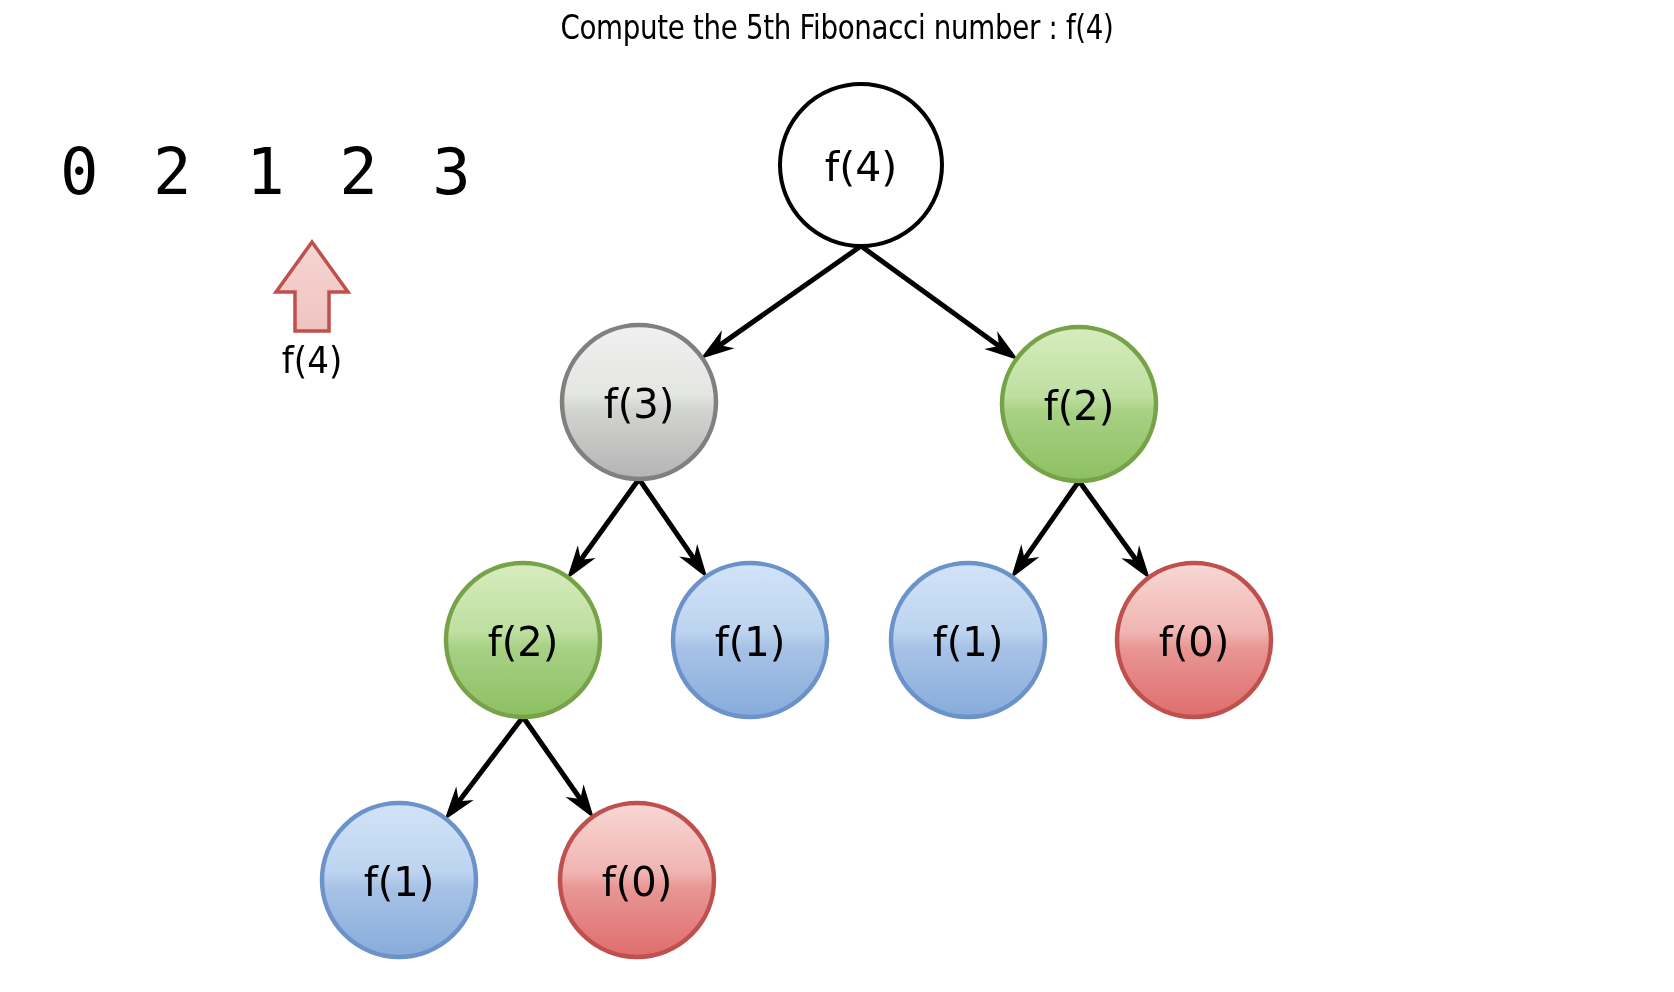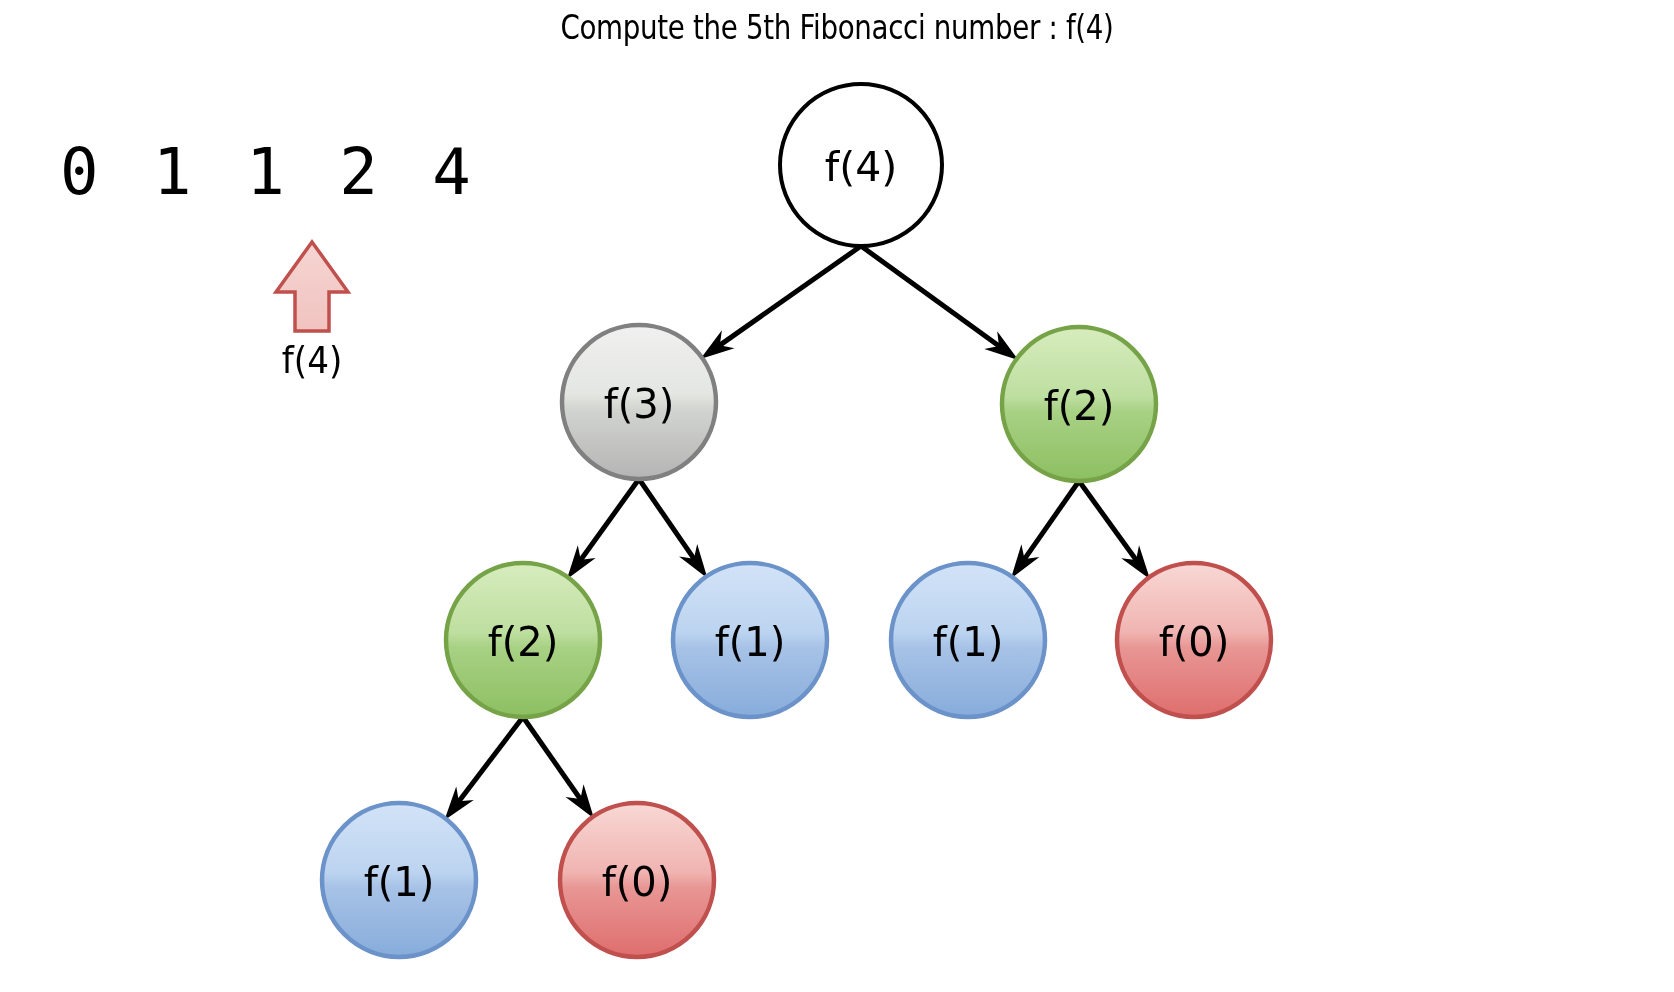--- a/index.html
+++ b/index.html
@@ -75,21 +75,21 @@
     font-size: 41px;
   }
 </style>
 </head>
 <body>
 
 <div id="canvas">
 
   <div class="title">Compute the 5th Fibonacci number : f(4)</div>
 
-  <div class="seq">0 1 1 2 4</div>
+  <div class="seq">0 2 1 2 3</div>
 
   <div class="legend-label">f(4)</div>
 
   <svg id="tree-svg" viewBox="0 0 1674 992">
     <defs>
       <linearGradient id="g-white" x1="0" y1="0" x2="0" y2="1">
         <stop offset="0%" stop-color="#ffffff"></stop>
         <stop offset="100%" stop-color="#ffffff"></stop>
       </linearGradient>
       <linearGradient id="g-gray" x1="0" y1="0" x2="0" y2="1">

